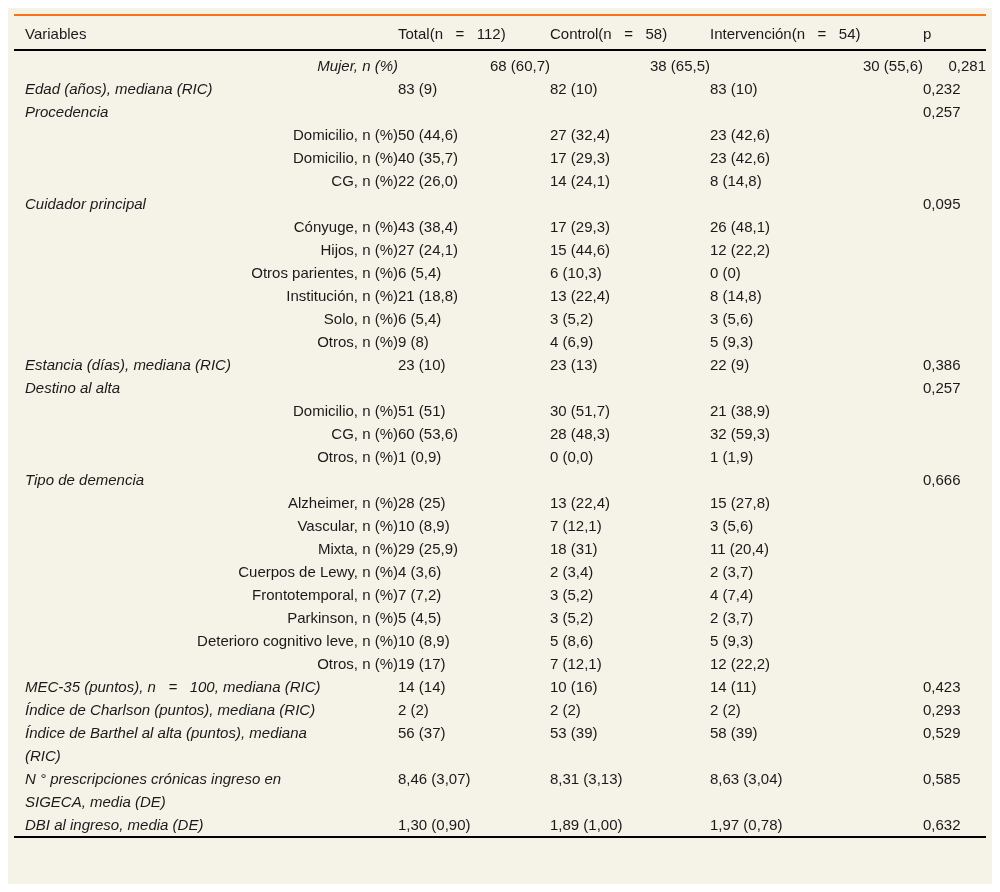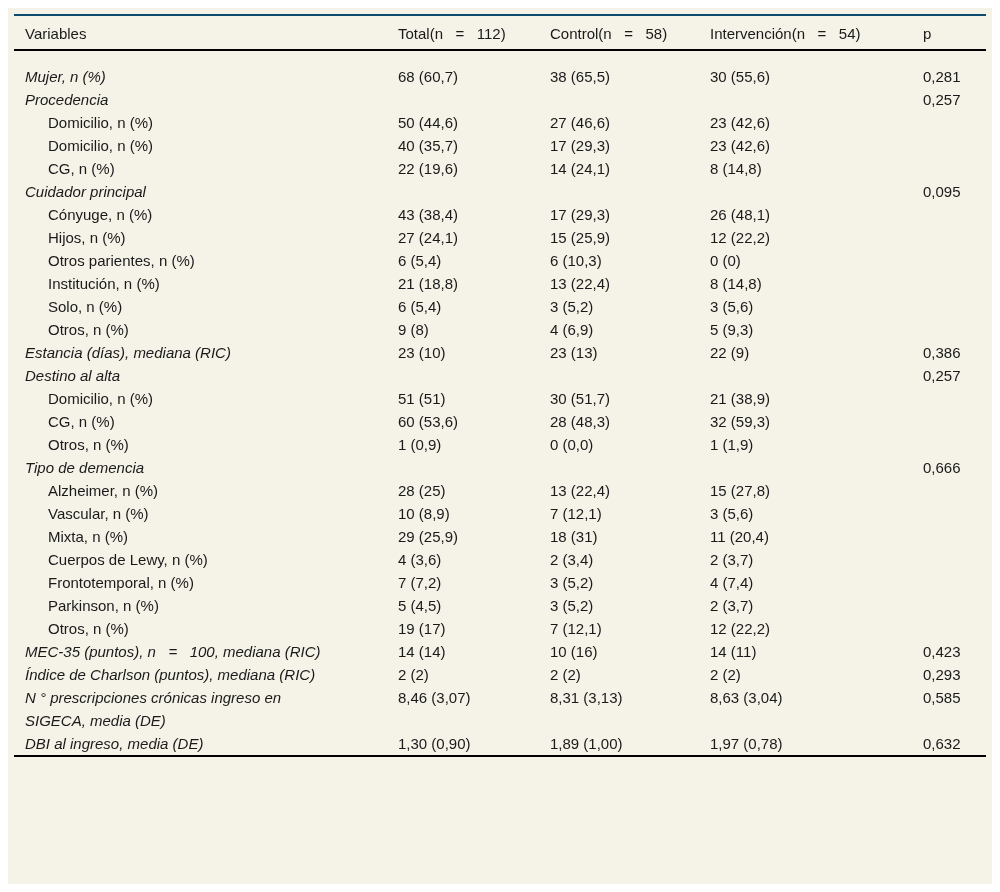--- a/index.html
+++ b/index.html
@@ -21,21 +21,21 @@
     top: 8px;
     right: 8px;
     bottom: 8px;
     background: #f5f2e8;
   }
   table.stats {
     border-collapse: collapse;
     table-layout: fixed;
     margin: 6px 6px 0 6px;
     width: 972px;
-    border-top: 2px solid #0c4a6e;
+    border-top: 2px solid #f97316;
     border-bottom: 2px solid #000;
     font-size: 15px;
   }
   col.c-var    { width: 384px; }
   col.c-total  { width: 152px; }
   col.c-ctrl   { width: 160px; }
   col.c-interv { width: 213px; }
   col.c-p      { width: 63px;  }
   thead th {
     font-weight: normal;
@@ -50,27 +50,29 @@
     padding-left: 11px;
   }
   tbody td {
     padding: 0;
     line-height: 23px;
     vertical-align: top;
     white-space: pre-wrap;
     overflow: hidden;
   }
   tbody tr:first-child td {
-    padding-top: 14px;
+    padding-top: 3px;
+    text-align: right;
   }
   td.cell-label {
     padding-left: 11px;
   }
   td.cell-label.indent {
     padding-left: 34px;
+    text-align: right;
   }
   td.cell-label.italic {
     font-style: italic;
   }
   td.cell-p {
     text-align: left;
   }
 </style>
 </head>
 <body>
@@ -95,43 +97,50 @@
     </thead>
     <tbody id="table-body">
         <tr>
           <td class="cell-label italic">Mujer, n (%)</td>
           <td class="cell-val">68 (60,7)</td>
           <td class="cell-val">38 (65,5)</td>
           <td class="cell-val">30 (55,6)</td>
           <td class="cell-p">0,281</td>
         </tr>
         <tr>
+          <td class="cell-label italic">Edad (años), mediana (RIC)</td>
+          <td class="cell-val">83 (9)</td>
+          <td class="cell-val">82 (10)</td>
+          <td class="cell-val">83 (10)</td>
+          <td class="cell-p">0,232</td>
+        </tr>
+        <tr>
           <td class="cell-label italic">Procedencia</td>
           <td class="cell-val"></td>
           <td class="cell-val"></td>
           <td class="cell-val"></td>
           <td class="cell-p">0,257</td>
         </tr>
         <tr>
           <td class="cell-label indent">Domicilio, n (%)</td>
           <td class="cell-val">50 (44,6)</td>
-          <td class="cell-val">27 (46,6)</td>
+          <td class="cell-val">27 (32,4)</td>
           <td class="cell-val">23 (42,6)</td>
           <td class="cell-p"></td>
         </tr>
         <tr>
           <td class="cell-label indent">Domicilio, n (%)</td>
           <td class="cell-val">40 (35,7)</td>
           <td class="cell-val">17 (29,3)</td>
           <td class="cell-val">23 (42,6)</td>
           <td class="cell-p"></td>
         </tr>
         <tr>
           <td class="cell-label indent">CG, n (%)</td>
-          <td class="cell-val">22 (19,6)</td>
+          <td class="cell-val">22 (26,0)</td>
           <td class="cell-val">14 (24,1)</td>
           <td class="cell-val">8 (14,8)</td>
           <td class="cell-p"></td>
         </tr>
         <tr>
           <td class="cell-label italic">Cuidador principal</td>
           <td class="cell-val"></td>
           <td class="cell-val"></td>
           <td class="cell-val"></td>
           <td class="cell-p">0,095</td>
@@ -139,21 +148,21 @@
         <tr>
           <td class="cell-label indent">Cónyuge, n (%)</td>
           <td class="cell-val">43 (38,4)</td>
           <td class="cell-val">17 (29,3)</td>
           <td class="cell-val">26 (48,1)</td>
           <td class="cell-p"></td>
         </tr>
         <tr>
           <td class="cell-label indent">Hijos, n (%)</td>
           <td class="cell-val">27 (24,1)</td>
-          <td class="cell-val">15 (25,9)</td>
+          <td class="cell-val">15 (44,6)</td>
           <td class="cell-val">12 (22,2)</td>
           <td class="cell-p"></td>
         </tr>
         <tr>
           <td class="cell-label indent">Otros parientes, n (%)</td>
           <td class="cell-val">6 (5,4)</td>
           <td class="cell-val">6 (10,3)</td>
           <td class="cell-val">0 (0)</td>
           <td class="cell-p"></td>
         </tr>
@@ -256,39 +265,54 @@
           <td class="cell-p"></td>
         </tr>
         <tr>
           <td class="cell-label indent">Parkinson, n (%)</td>
           <td class="cell-val">5 (4,5)</td>
           <td class="cell-val">3 (5,2)</td>
           <td class="cell-val">2 (3,7)</td>
           <td class="cell-p"></td>
         </tr>
         <tr>
+          <td class="cell-label indent">Deterioro cognitivo leve, n (%)</td>
+          <td class="cell-val">10 (8,9)</td>
+          <td class="cell-val">5 (8,6)</td>
+          <td class="cell-val">5 (9,3)</td>
+          <td class="cell-p"></td>
+        </tr>
+        <tr>
           <td class="cell-label indent">Otros, n (%)</td>
           <td class="cell-val">19 (17)</td>
           <td class="cell-val">7 (12,1)</td>
           <td class="cell-val">12 (22,2)</td>
           <td class="cell-p"></td>
         </tr>
         <tr>
           <td class="cell-label italic">MEC-35 (puntos), n   =   100, mediana (RIC)</td>
           <td class="cell-val">14 (14)</td>
           <td class="cell-val">10 (16)</td>
           <td class="cell-val">14 (11)</td>
           <td class="cell-p">0,423</td>
         </tr>
         <tr>
           <td class="cell-label italic">Índice de Charlson (puntos), mediana (RIC)</td>
           <td class="cell-val">2 (2)</td>
           <td class="cell-val">2 (2)</td>
           <td class="cell-val">2 (2)</td>
           <td class="cell-p">0,293</td>
+        </tr>
+        <tr>
+          <td class="cell-label italic">Índice de Barthel al alta (puntos), mediana
+(RIC)</td>
+          <td class="cell-val">56 (37)</td>
+          <td class="cell-val">53 (39)</td>
+          <td class="cell-val">58 (39)</td>
+          <td class="cell-p">0,529</td>
         </tr>
         <tr>
           <td class="cell-label italic">N ° prescripciones crónicas ingreso en
 SIGECA, media (DE)</td>
           <td class="cell-val">8,46 (3,07)</td>
           <td class="cell-val">8,31 (3,13)</td>
           <td class="cell-val">8,63 (3,04)</td>
           <td class="cell-p">0,585</td>
         </tr>
         <tr>

